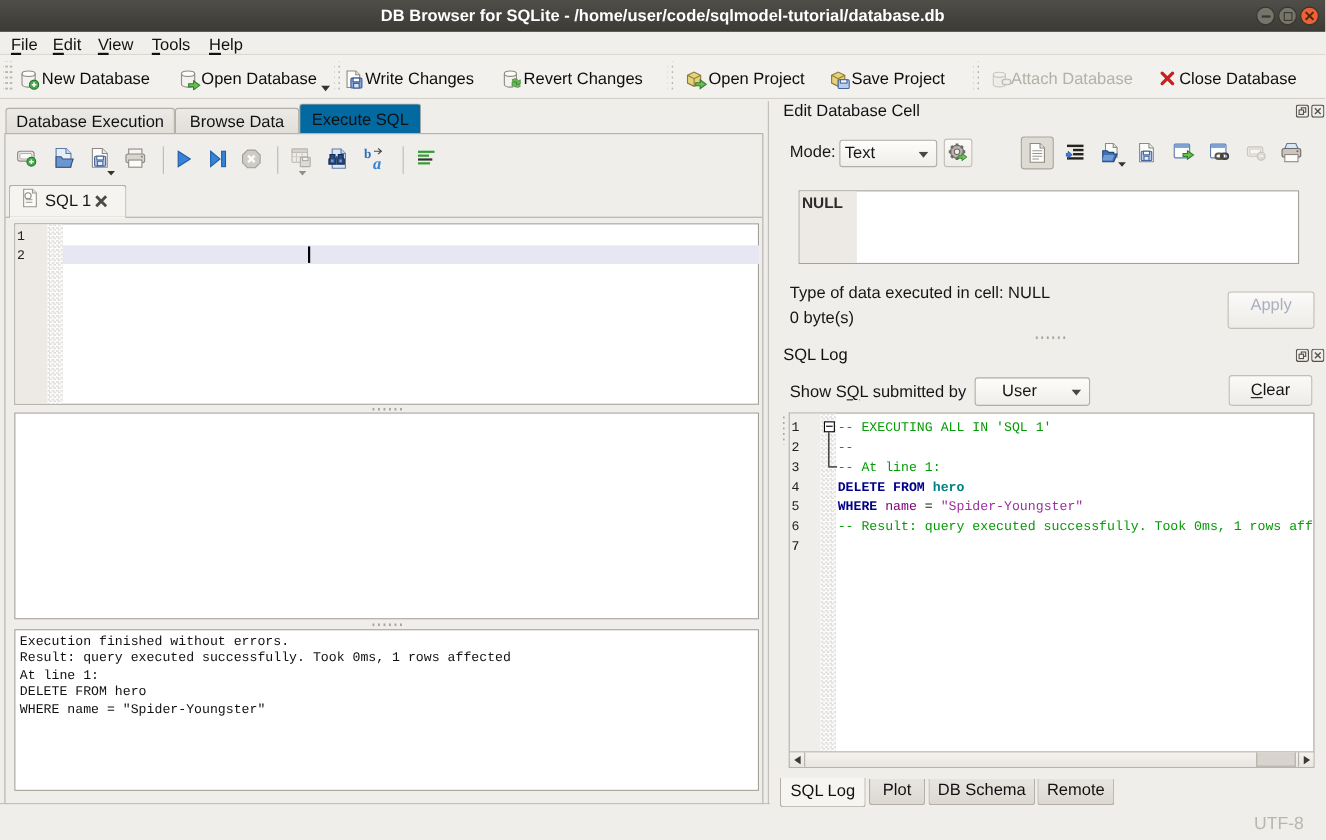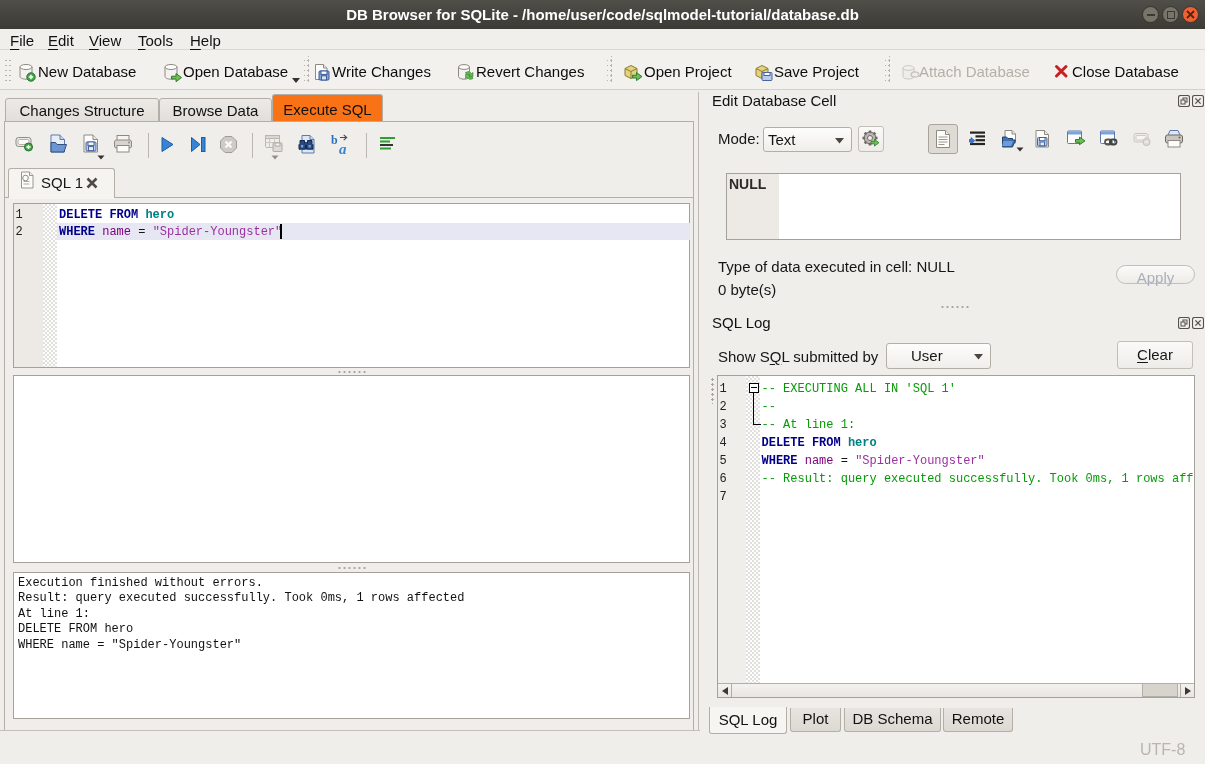--- a/index.html
+++ b/index.html
@@ -13,21 +13,21 @@
 #menubar { left:0; top:29px; width:1205px; height:21px; background:#f1efeb; border-bottom:1px solid #dbd8d1; }
 .menuitem { top:31.5px; font-size:15px; color:#111; }
 .menuitem span { text-decoration:underline; text-underline-offset:3px; text-decoration-thickness:1.8px; }
 #toolbar { left:0; top:50px; width:1205px; height:40px; background:#f3f1ed; border-bottom:1px solid #d4d0c9; }
 .tbtext { top:62.5px; font-size:15px; color:#0d0d0d; }
 .tbtext.dis { color:#b4b0a8; }
 .tbsep { top:56px; width:5px; height:27px;
   background-image:radial-gradient(circle, #b9b5ae 1px, transparent 1.1px);
   background-size:5px 5px; background-position:2px 2px; }
 .maintab { top:98px; height:24px; background:linear-gradient(#eceae6,#e2dfda); border:1px solid #b3afa7; border-radius:3px 3px 0 0; text-align:center; font-size:15px; color:#111; line-height:23px; }
-.maintab.active { top:94px; height:29px; background:#f97316; border-bottom:none; line-height:29px; }
+.maintab.active { top:94px; height:29px; background:#0369a1; border-bottom:none; line-height:29px; }
 #leftpane { left:4px; top:121px; width:690px; height:610px; border:1px solid #b3afa7; background:#f0eeea; }
 .box { position:absolute; background:#fff; border:1px solid #a5a19a; }
 .mono { font-family:"Liberation Mono",monospace; font-size:12px; }
 .gutter { position:absolute; top:0; bottom:0; }
 .checker { background:repeating-conic-gradient(#e2e0dd 0% 25%, #fdfdfd 0% 50%); background-size:4px 4px; }
 .kw { color:#00008b; font-weight:bold; }
 .tbl { color:#008080; font-weight:bold; }
 .idf { color:#800080; }
 .str { color:#9b30a0; }
 .cmt { color:#069a06; }
@@ -114,21 +114,21 @@
 <svg class="icon" style="left:901px; top:62.5px;" width="19" height="19" opacity="0.55">
  <path d="M2 5 v8.5 c0 1.5 2.5 2.5 5.5 2.5 s5.5-1 5.5-2.5 V5" fill="#eceae7" stroke="#a8a49c"></path>
  <ellipse cx="7.5" cy="5" rx="5.5" ry="2.3" fill="#f3f1ee" stroke="#a8a49c"></ellipse>
  <rect x="10" y="9" width="8" height="5" rx="2.5" fill="#dddad5" stroke="#8e8a82"></rect>
  <rect x="12" y="10.5" width="4" height="2" fill="#f3f1ee"></rect>
 </svg>
 <svg class="icon" style="left:1054px; top:64px;" width="15" height="15">
  <path d="M2.5 2.5 L12 12 M12 2.5 L2.5 12" stroke="#c81f1f" stroke-width="3" stroke-linecap="round"></path>
 </svg>
 
-<div class="abs maintab" style="left:5px; width:154px;">Changes Structure</div>
+<div class="abs maintab" style="left:5px; width:154px;">Database Execution</div>
 <div class="abs maintab" style="left:159px; width:113px;">Browse Data</div>
 <div class="abs maintab active" style="left:272px; width:111px;">Execute SQL</div>
 
 <div class="abs" id="leftpane"></div>
 <div class="abs" style="left:698px; top:92px; width:1px; height:639px; background:#c0bcb5;"></div>
 <div class="abs" style="left:0px; top:730px; width:700px; height:1px; background:#c4c0b9;"></div>
 <div class="abs" style="left:711px; top:377px; width:3px; height:27px; background-image:radial-gradient(circle,#a8a49d 1px,transparent 1.2px); background-size:3px 5px;"></div>
 <svg class="icon" style="left:15px; top:136px;" width="19" height="16">
  <rect x="1" y="1.5" width="15" height="9" rx="2.5" fill="#eceae7" stroke="#8e8a82"></rect>
  <rect x="3" y="3.5" width="11" height="5" rx="1.5" fill="#fbfbfa" stroke="#b5b1aa"></rect>
@@ -213,22 +213,20 @@
 <div class="abs" style="left:41px; top:174px; font-size:15px;">SQL 1</div>
 <svg class="icon" style="left:85px; top:176px;" width="14" height="14">
     <path d="M2.5 2.5 L11.5 11.5 M11.5 2.5 L2.5 11.5" stroke="#4e4b46" stroke-width="2.6"></path>
   </svg>
 
 <div class="abs box" id="editor" style="left:13px; top:203px; width:677px; height:165px;">
   <div class="gutter" style="left:0; width:29px; background:#edeae6;"></div>
   <div class="gutter checker" style="left:29px; width:14px;"></div>
   <div class="abs mono" style="left:0; top:3px; width:26px; text-align:left; padding-left:1.5px; color:#222; line-height:17px;">1<br>2</div>
   <div class="abs" style="left:43px; top:19px; width:633px; height:17px; background:#e7e7f3;"></div>
-  <div class="abs mono" style="left:45px; top:3px; line-height:17px; white-space:pre;"><span class="kw">DELETE FROM</span> <span class="tbl">hero</span>
-<span class="kw">WHERE</span> <span class="idf">name</span> = <span class="str">"Spider-Youngster"</span></div>
   <div class="abs" style="left:266px; top:20px; width:1.5px; height:15px; background:#000;"></div>
 </div>
 <div class="abs hsplit" style="left:337px; top:370px;"></div>
 
 <div class="abs box" style="left:13px; top:375px; width:677px; height:188px;"></div>
 <div class="abs hsplit" style="left:337px; top:566px;"></div>
 
 <div class="abs box" style="left:13px; top:572px; width:677px; height:147px;">
   <div class="abs mono" style="left:4px; top:3px; line-height:15.4px; white-space:pre; color:#111;">Execution finished without errors.
 Result: query executed successfully. Took 0ms, 1 rows affected
@@ -315,21 +313,21 @@
  <rect x="4" y="11.5" width="12" height="6.5" fill="#fcfcfb" stroke="#8e8a82"></rect>
  <circle cx="15.5" cy="8.5" r="1" fill="#6e6a63"></circle>
 </svg>
 
 <div class="abs box" style="left:726px; top:173px; width:455px; height:67px;">
   <div class="abs" style="left:0; top:0; width:52px; height:65px; background:#edeae5;"></div>
   <div class="abs" style="left:2px; top:2px; font-weight:bold; font-size:14px; color:#2b2b2b;">NULL</div>
 </div>
 <div class="abs" style="left:718px; top:258px; font-size:15px;">Type of data executed in cell: NULL</div>
 <div class="abs" style="left:718px; top:281px; font-size:15px;">0 byte(s)</div>
-<div class="abs btn" style="left:1116px; top:265px; width:79px; height:19px; line-height:23px; color:#a9afbc;border-radius:11px;">Apply</div>
+<div class="abs btn" style="left:1116px; top:265px; width:79px; height:34px; line-height:23px; color:#a9afbc;">Apply</div>
 
 <div class="abs hsplit" style="left:940px; top:305px;"></div>
 <div class="abs docktitle" style="left:712px; top:314px;">SQL Log</div>
 <svg class="icon" style="left:1178px; top:317px;" width="12" height="12">
     <rect x="0.5" y="0.5" width="11" height="11" rx="2" fill="none" stroke="#55524c" stroke-width="1.1"></rect>
     <rect x="5" y="3" width="4" height="4" fill="none" stroke="#55524c" stroke-width="1"></rect>
     <rect x="3" y="5" width="4" height="4" fill="#f0eeea" stroke="#55524c" stroke-width="1"></rect>
   </svg>
 <svg class="icon" style="left:1192px; top:317px;" width="12" height="12">
     <rect x="0.5" y="0.5" width="11" height="11" rx="2" fill="none" stroke="#55524c" stroke-width="1.1"></rect>

